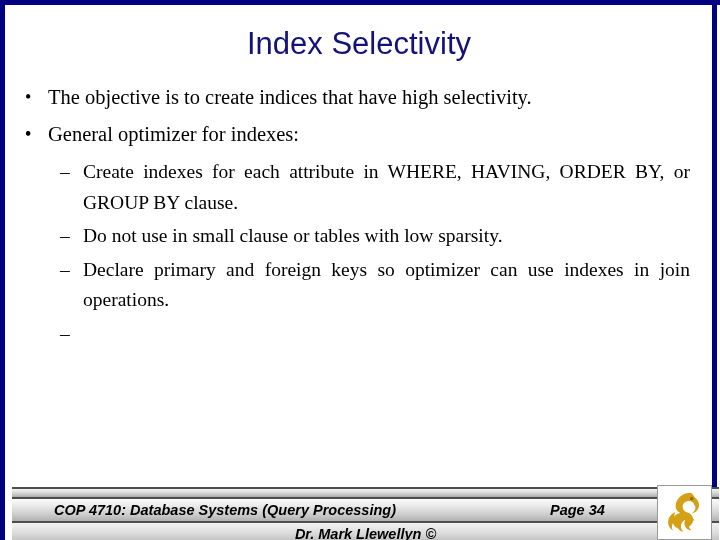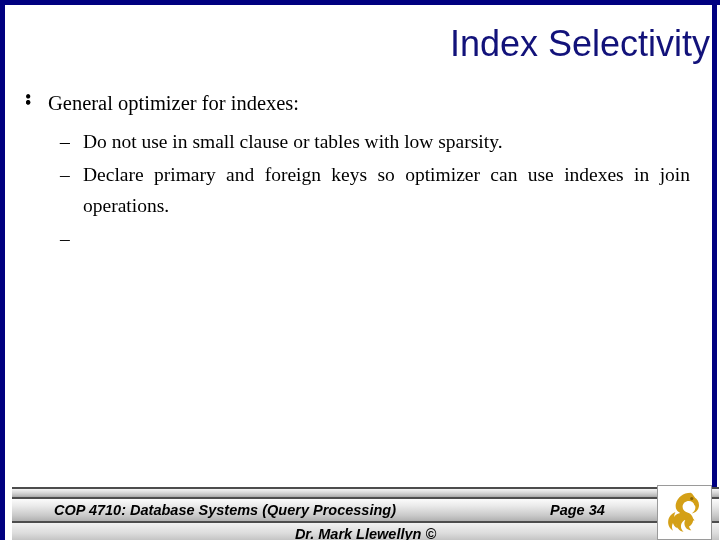--- a/index.html
+++ b/index.html
@@ -39,23 +39,23 @@
     width: 5px; height: 540px;
     background: #000080;
   }
 
   
   .title {
     position: absolute;
     left: 8px;
     top: 26px;
     width: 702px;
-    text-align: right;
+    text-align: center;
     font-family: "Liberation Sans", "DejaVu Sans", sans-serif;
-    font-size: 36px;
+    font-size: 31px;
     line-height: 36px;
     color: #12127a;
     letter-spacing: 0px;
     white-space: nowrap;
   }
 
   
   .body {
     position: absolute;
     left: 0;
@@ -204,34 +204,36 @@
   <div class="frame-top"></div>
   <div class="frame-left"></div>
   <div class="frame-right"></div>
 
   <div class="title">Index Selectivity</div>
 
   <div class="body">
 
     <div class="bullet">
       <span class="mark">•</span>
+      <span>The objective is to create indices that have high selectivity.</span>
     </div>
 
     <div class="bullet">
       <span class="mark">•</span>
     </div>
 
     <div class="bullet nojust">
       <span class="mark">•</span>
       <span>General optimizer for indexes:</span>
     </div>
 
     <div class="sublist">
       <div class="subbullet">
         <span class="mark">–</span>
+        <span>Create indexes for each attribute in WHERE, HAVING, ORDER BY, or GROUP BY clause.</span>
       </div>
       <div class="subbullet nojust">
         <span class="mark">–</span>
         <span>Do not use in small clause or tables with low sparsity.</span>
       </div>
       <div class="subbullet">
         <span class="mark">–</span>
         <span>Declare primary and foreign keys so optimizer can use indexes in join operations.</span>
       </div>
       <div class="subbullet nojust">

